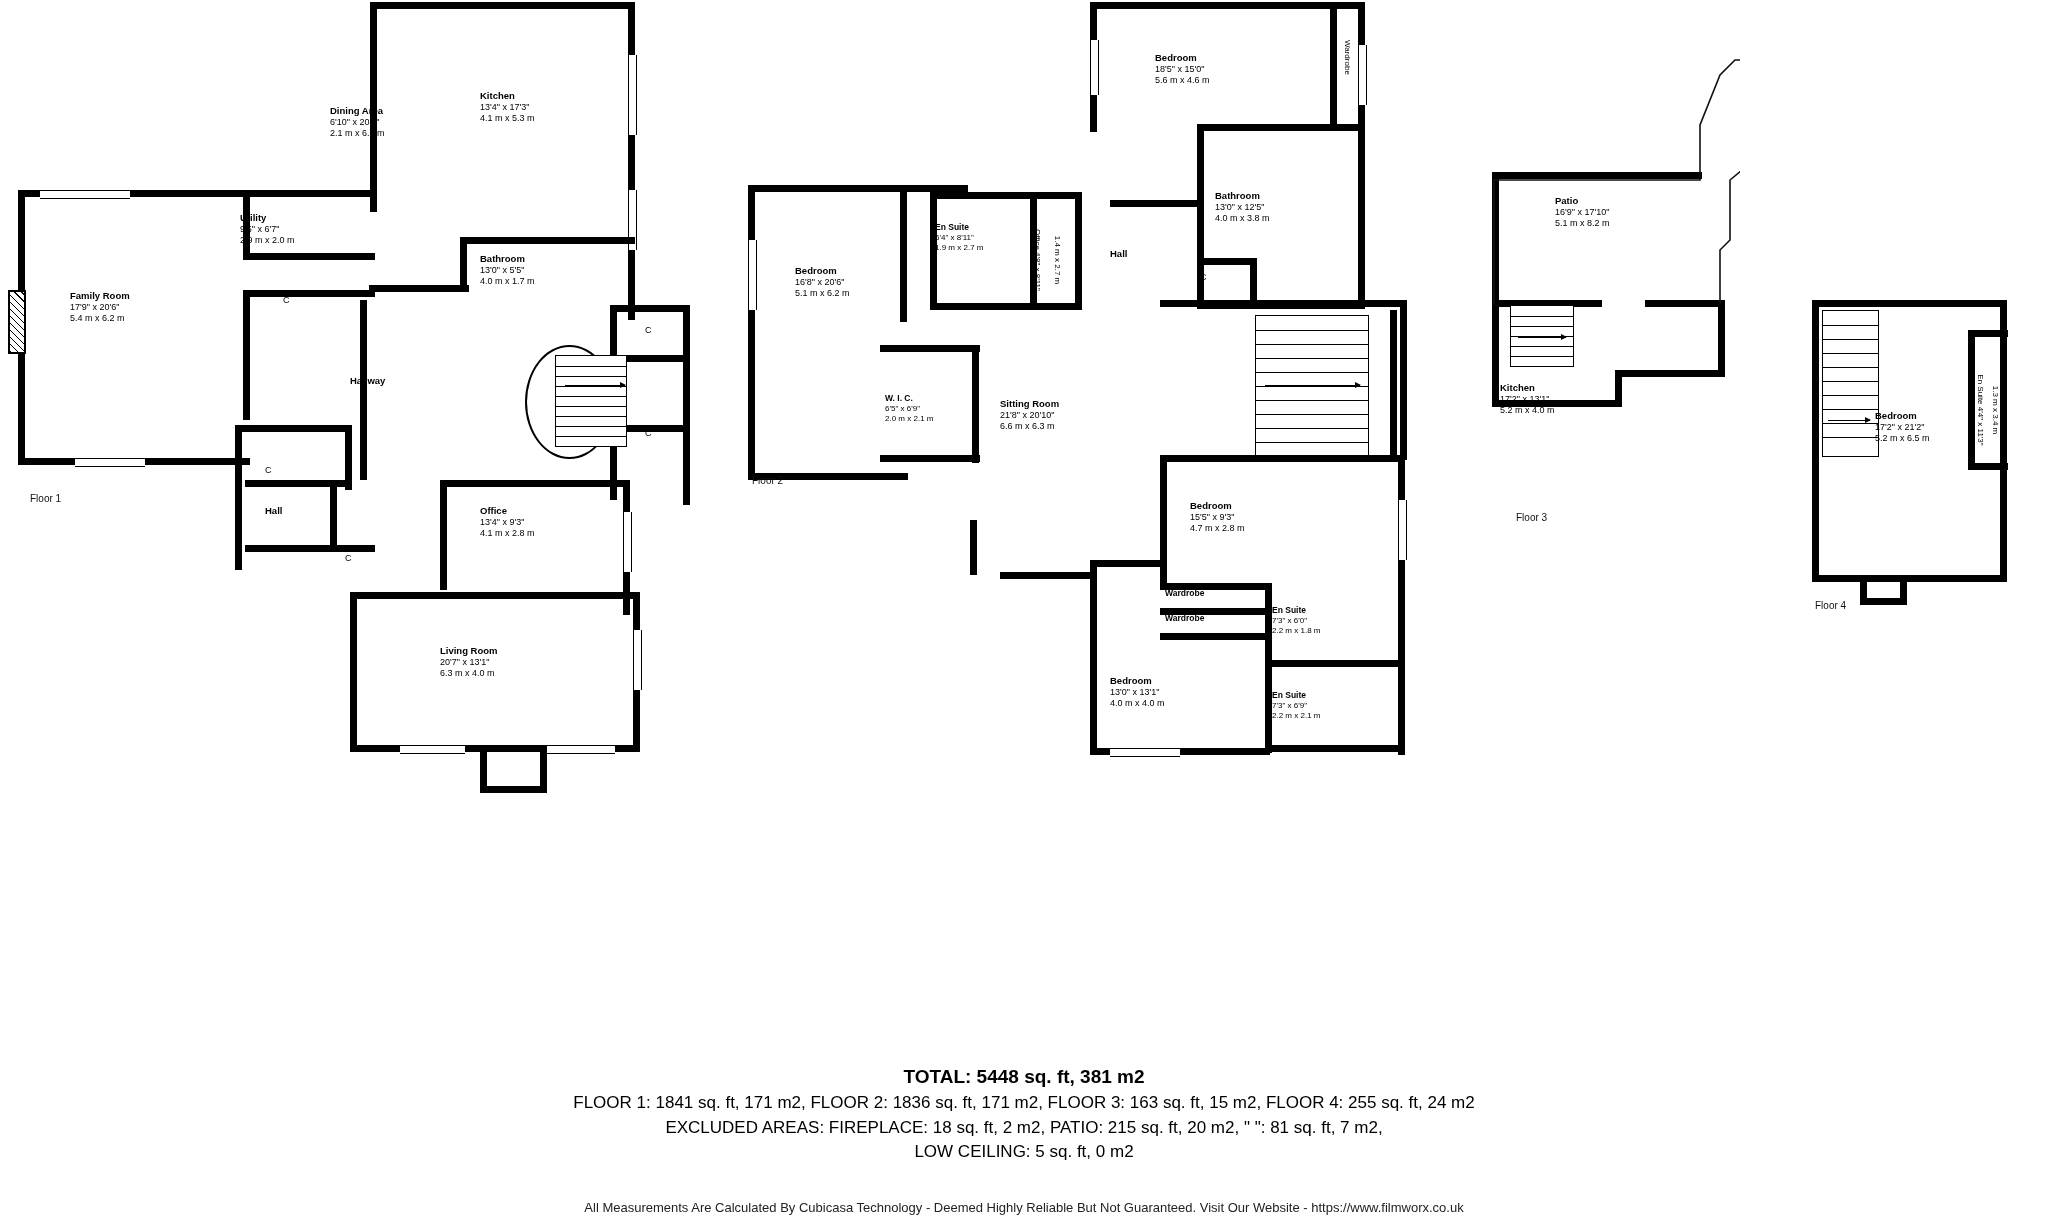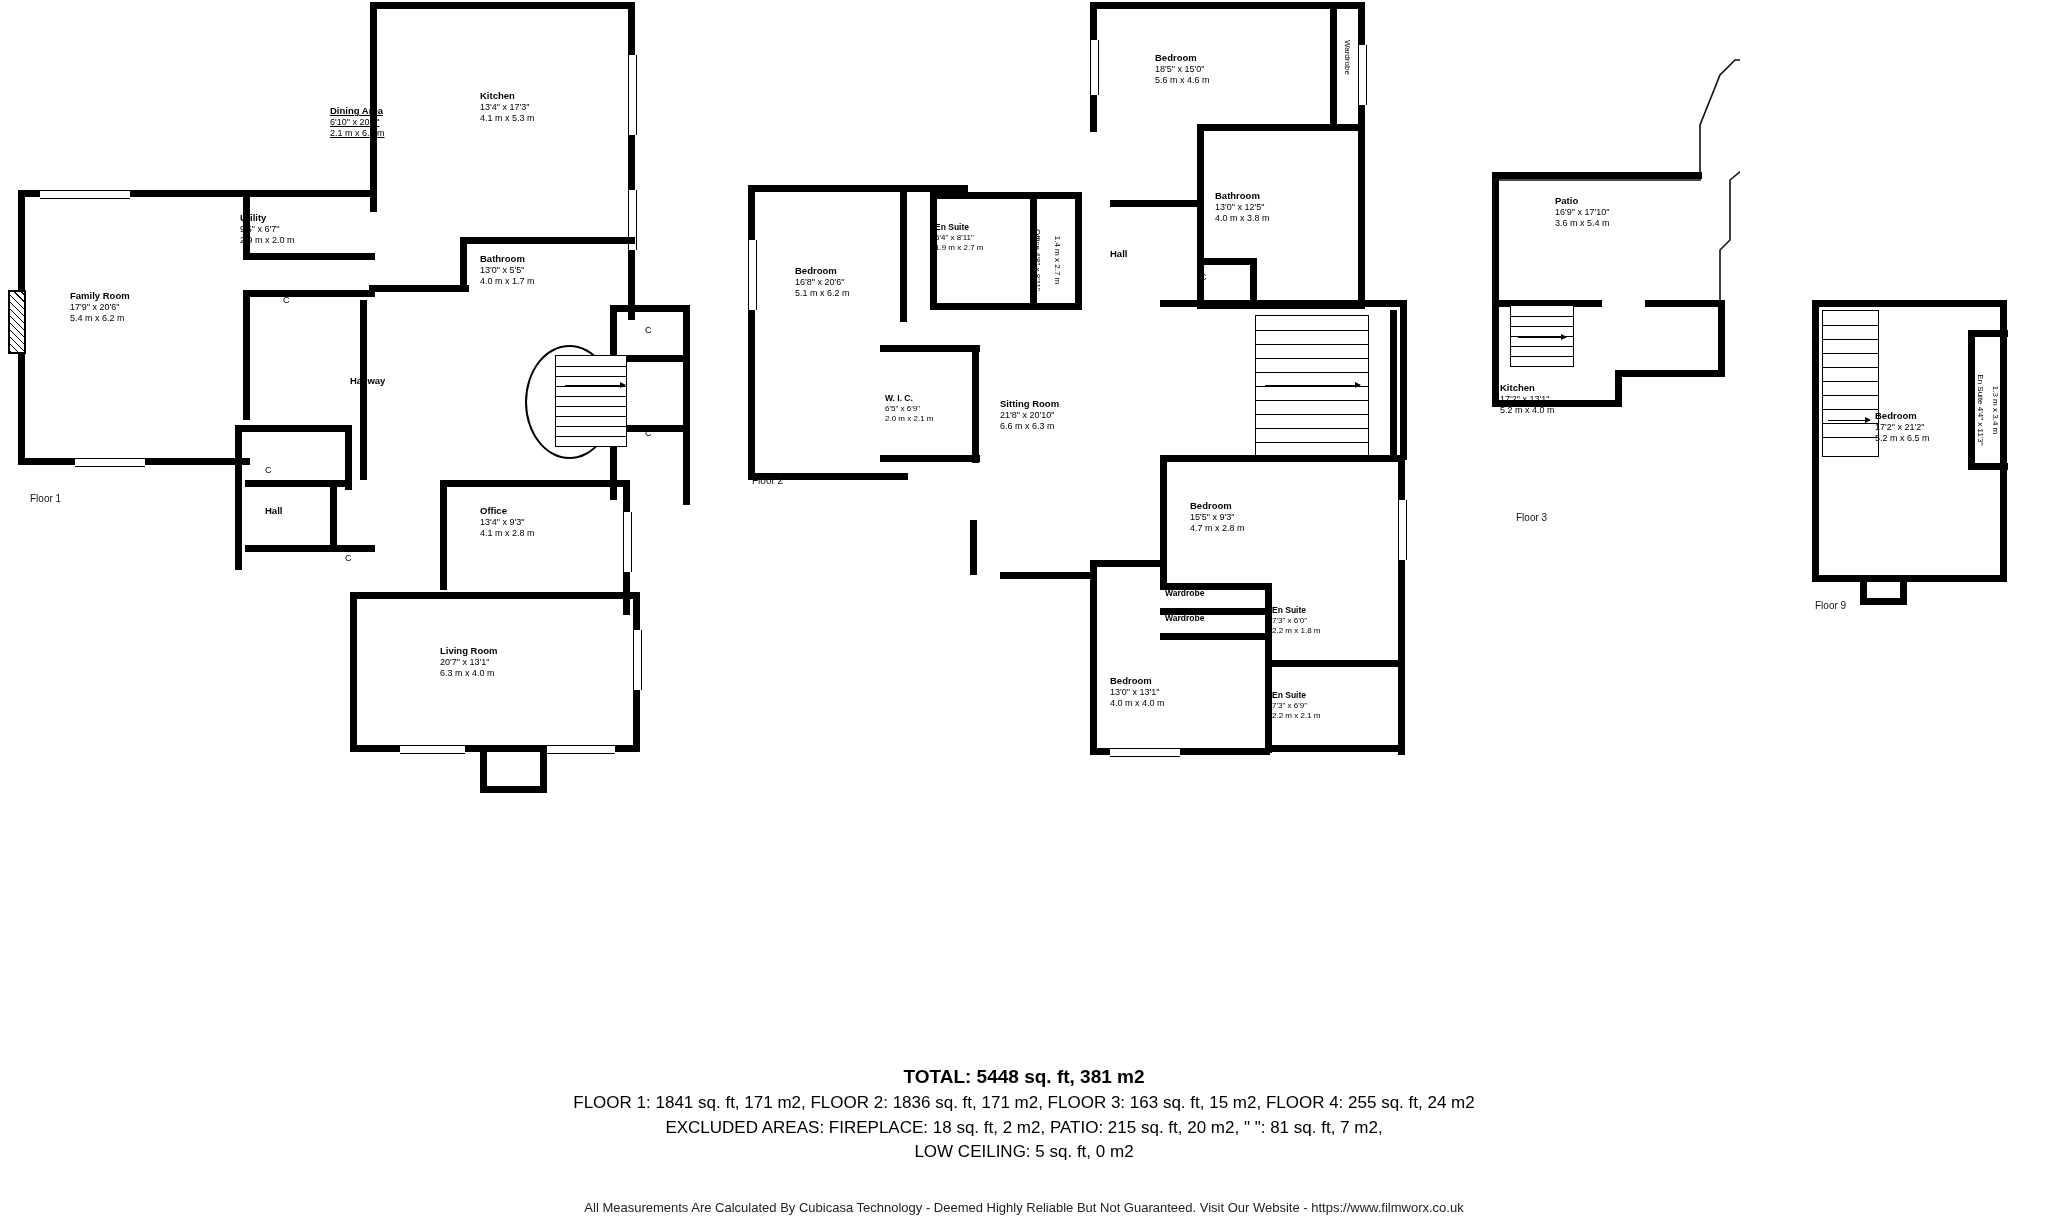--- a/index.html
+++ b/index.html
@@ -104,21 +104,21 @@
     <div class="wall" style="left:350px;top:592px;width:7px;height:160px;"></div>
     <div class="wall" style="left:633px;top:592px;width:7px;height:160px;"></div>
     <div class="wall" style="left:350px;top:745px;width:290px;height:7px;"></div>
     <div class="win" style="left:400px;top:745px;width:65px;height:7px;"></div>
     <div class="win" style="left:545px;top:745px;width:70px;height:7px;"></div>
     <div class="winv" style="left:633px;top:630px;width:7px;height:60px;"></div>
     <div class="wall" style="left:480px;top:745px;width:7px;height:48px;"></div>
     <div class="wall" style="left:540px;top:745px;width:7px;height:48px;"></div>
     <div class="wall" style="left:480px;top:786px;width:67px;height:7px;"></div>
 
-    <div class="label" style="left:330px;top:105px;width:130px;text-decoration:underline;">
+    <div class="label" style="left:330px;top:105px;width:130px;">
       <span class="nm">Dining Area</span>
       <span class="d1">6'10" x 20'8"</span>
       <span class="d2">2.1 m x 6.3 m</span>
     </div>
     <div class="label" style="left:480px;top:90px;width:130px;">
       <span class="nm">Kitchen</span>
       <span class="d1">13'4" x 17'3"</span>
       <span class="d2">4.1 m x 5.3 m</span>
     </div>
     <div class="label" style="left:240px;top:212px;width:120px;">
@@ -318,21 +318,21 @@
     <div class="wall" style="left:1645px;top:300px;width:7px;height:-0px;"></div>
     <div class="wall" style="left:1492px;top:300px;width:110px;height:7px;"></div>
 
     <svg style="position:absolute;left:1490px;top:55px;width:250px;height:250px;">
       <polyline points="4,250 4,125 210,125 210,70 230,20 245,5 252,5 252,115 240,125 240,185 230,195 230,250" fill="none" stroke="#111" stroke-width="1.6"></polyline>
     </svg>
 
     <div class="label" style="left:1555px;top:195px;width:130px;">
       <span class="nm">Patio</span>
       <span class="d1">16'9" x 17'10"</span>
-      <span class="d2">3.6 m x 5.4 m</span>
+      <span class="d2">5.1 m x 8.2 m</span>
     </div>
     <div class="label" style="left:1500px;top:382px;width:130px;">
       <span class="nm">Kitchen</span>
       <span class="d1">17'2" x 13'1"</span>
       <span class="d2">5.2 m x 4.0 m</span>
     </div>
 
     <div class="stair" style="left:1510px;top:305px;width:62px;height:60px;">
       <i style="top:10px;"></i>
         <i style="top:20px;"></i>
@@ -377,21 +377,21 @@
       <span class="d2">5.2 m x 6.5 m</span>
     </div>
     <div class="vlabel" style="left:1985px;top:355px;transform:rotate(90deg);width:110px;">
       <span>En Suite</span>
       <span>4'4" x 11'3"</span>
     </div>
     <div class="vlabel" style="left:2000px;top:355px;transform:rotate(90deg);width:110px;">
       <span>1.3 m x 3.4 m</span>
     </div>
 
-    <div class="floorcap" style="left:1815px;top:600px;">Floor 9</div>
+    <div class="floorcap" style="left:1815px;top:600px;">Floor 4</div>
   </div>
 
   <div class="footer ftotal" style="top:1066px;">TOTAL: 5448 sq. ft, 381 m2</div>
   <div class="footer fline" style="top:1093px;">FLOOR 1: 1841 sq. ft, 171 m2, FLOOR 2: 1836 sq. ft, 171 m2, FLOOR 3: 163 sq. ft, 15 m2, FLOOR 4: 255 sq. ft, 24 m2</div>
   <div class="footer fline" style="top:1118px;">EXCLUDED AREAS: FIREPLACE: 18 sq. ft, 2 m2, PATIO: 215 sq. ft, 20 m2, " ": 81 sq. ft, 7 m2,</div>
   <div class="footer fline" style="top:1142px;">LOW CEILING: 5 sq. ft, 0 m2</div>
   <div class="footer fdisc" style="top:1200px;">All Measurements Are Calculated By Cubicasa Technology - Deemed Highly Reliable But Not Guaranteed. Visit Our Website - https://www.filmworx.co.uk</div>
 
 
 </div>

